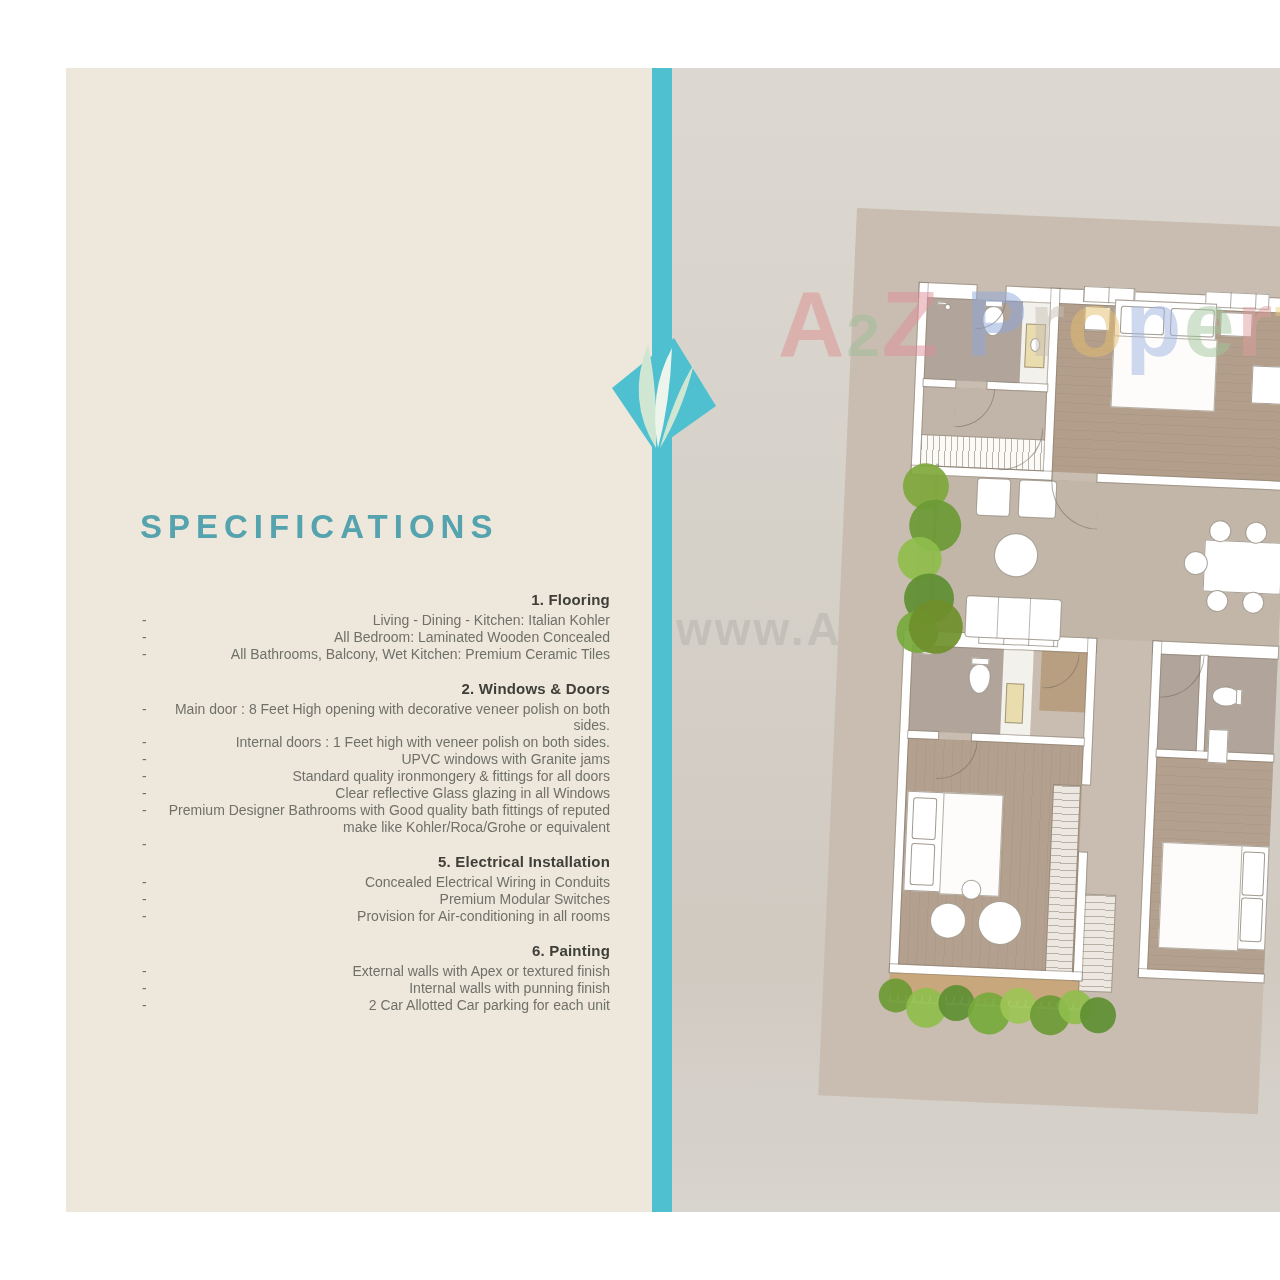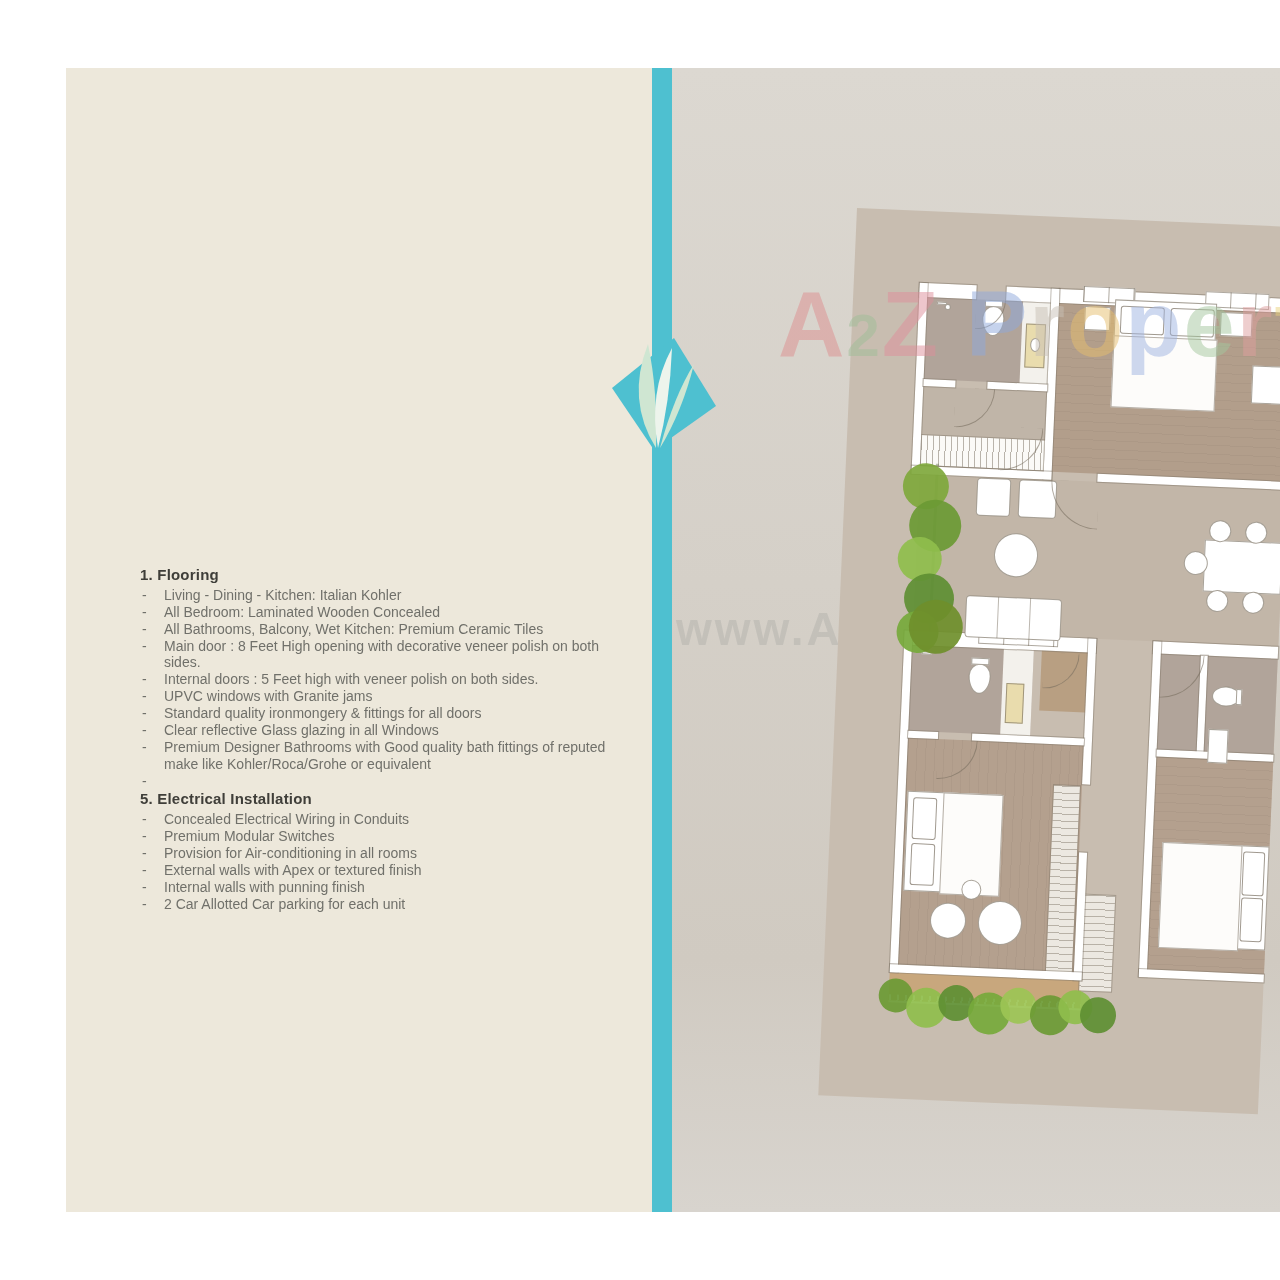--- a/index.html
+++ b/index.html
@@ -2,21 +2,21 @@
 <html><head>
 <meta charset="utf-8">
 <style>
   html,body{margin:0;padding:0;}
   body{width:1280px;height:1280px;background:#ffffff;font-family:"Liberation Sans",sans-serif;position:relative;}
   .page{position:absolute;left:0;top:0;width:1280px;height:1280px;overflow:hidden;background:#ffffff;}
 
   
   .panel-left{position:absolute;left:66px;top:68px;width:586px;height:1144px;background:#EDE8DB;}
   .title{position:absolute;left:74px;top:440px;font-size:33px;font-weight:600;letter-spacing:6px;color:#55A3AE;}
-  .specs{position:absolute;left:74px;top:480px;width:470px;color:#70706A;font-size:14px;line-height:16.5px;}
+  .specs{position:absolute;left:74px;top:505px;width:470px;color:#70706A;font-size:14px;line-height:16.5px;text-align:right;}
   .spec-head{font-size:15px;font-weight:700;color:#3F3E39;margin:19px 0 3px 0;letter-spacing:.2px;}
   .spec-item{position:relative;padding-left:24px;margin:0 0 .5px 0;}
   .spec-item .dash{position:absolute;left:2px;top:0;}
 
   
   .divider{position:absolute;left:652px;top:68px;width:20px;height:1144px;background:#4EC0D0;}
 
   
   .panel-right{position:absolute;left:672px;top:68px;width:608px;height:1144px;background:linear-gradient(180deg,#DCD8D1 0%,#D5D0C8 45%,#D0CAC1 78%,#D8D4CE 100%);}
 
@@ -50,42 +50,45 @@
 
   
   .logo{position:absolute;left:598px;top:330px;z-index:7;}
 </style>
 </head>
 <body>
 
 <div class="page">
 
   <div class="panel-left">
+    <div class="title">SPECIFICATIONS</div>
     <div class="specs">
 
       <div class="spec-head">1. Flooring</div>
       <div class="spec-item"><span class="dash">-</span><span>Living - Dining - Kitchen: Italian Kohler</span></div>
       <div class="spec-item"><span class="dash">-</span><span>All Bedroom: Laminated Wooden Concealed</span></div>
       <div class="spec-item"><span class="dash">-</span><span>All Bathrooms, Balcony, Wet Kitchen: Premium Ceramic Tiles</span></div>
 
+      <div class="spec-head">2. Windows &amp; Doors</div>
       <div class="spec-item"><span class="dash">-</span><span>Main door : 8 Feet High opening with decorative veneer polish on both sides.</span></div>
-      <div class="spec-item"><span class="dash">-</span><span>Internal doors : 5 Feet high with veneer polish on both sides.</span></div>
+      <div class="spec-item"><span class="dash">-</span><span>Internal doors : 1 Feet high with veneer polish on both sides.</span></div>
       <div class="spec-item"><span class="dash">-</span><span>UPVC windows with Granite jams</span></div>
       <div class="spec-item"><span class="dash">-</span><span>Standard quality ironmongery &amp; fittings for all doors</span></div>
       <div class="spec-item"><span class="dash">-</span><span>Clear reflective Glass glazing in all Windows</span></div>
 
       <div class="spec-item"><span class="dash">-</span><span>Premium Designer Bathrooms with Good quality bath fittings of reputed make like Kohler/Roca/Grohe or equivalent</span></div>
 
       <div class="spec-item"><span class="dash">-</span></div>
 
       <div class="spec-head">5. Electrical Installation</div>
       <div class="spec-item"><span class="dash">-</span><span>Concealed Electrical Wiring in Conduits</span></div>
       <div class="spec-item"><span class="dash">-</span><span>Premium Modular Switches</span></div>
       <div class="spec-item"><span class="dash">-</span><span>Provision for Air-conditioning in all rooms</span></div>
 
+      <div class="spec-head">6. Painting</div>
       <div class="spec-item"><span class="dash">-</span><span>External walls with Apex or textured finish</span></div>
       <div class="spec-item"><span class="dash">-</span><span>Internal walls with punning finish</span></div>
 
       <div class="spec-item"><span class="dash">-</span><span>2 Car Allotted Car parking for each unit</span></div>
     </div>
   </div>
 
   <div class="divider"></div>
 
   <div class="panel-right"></div>

